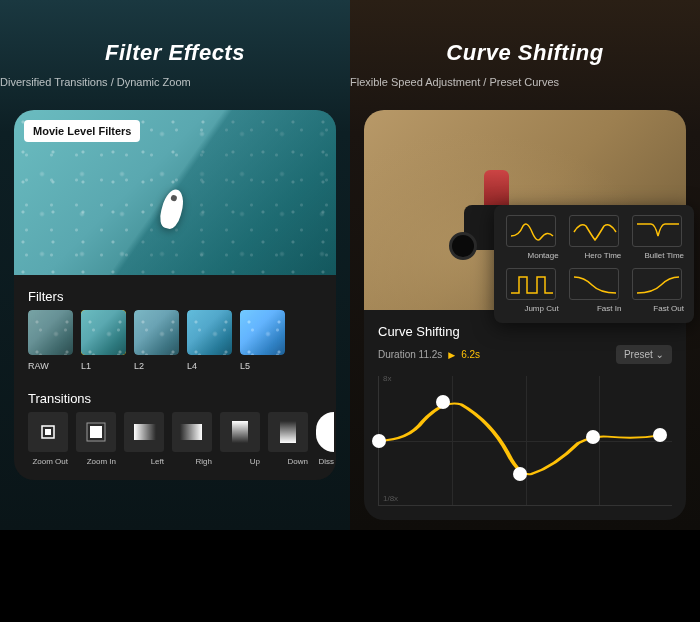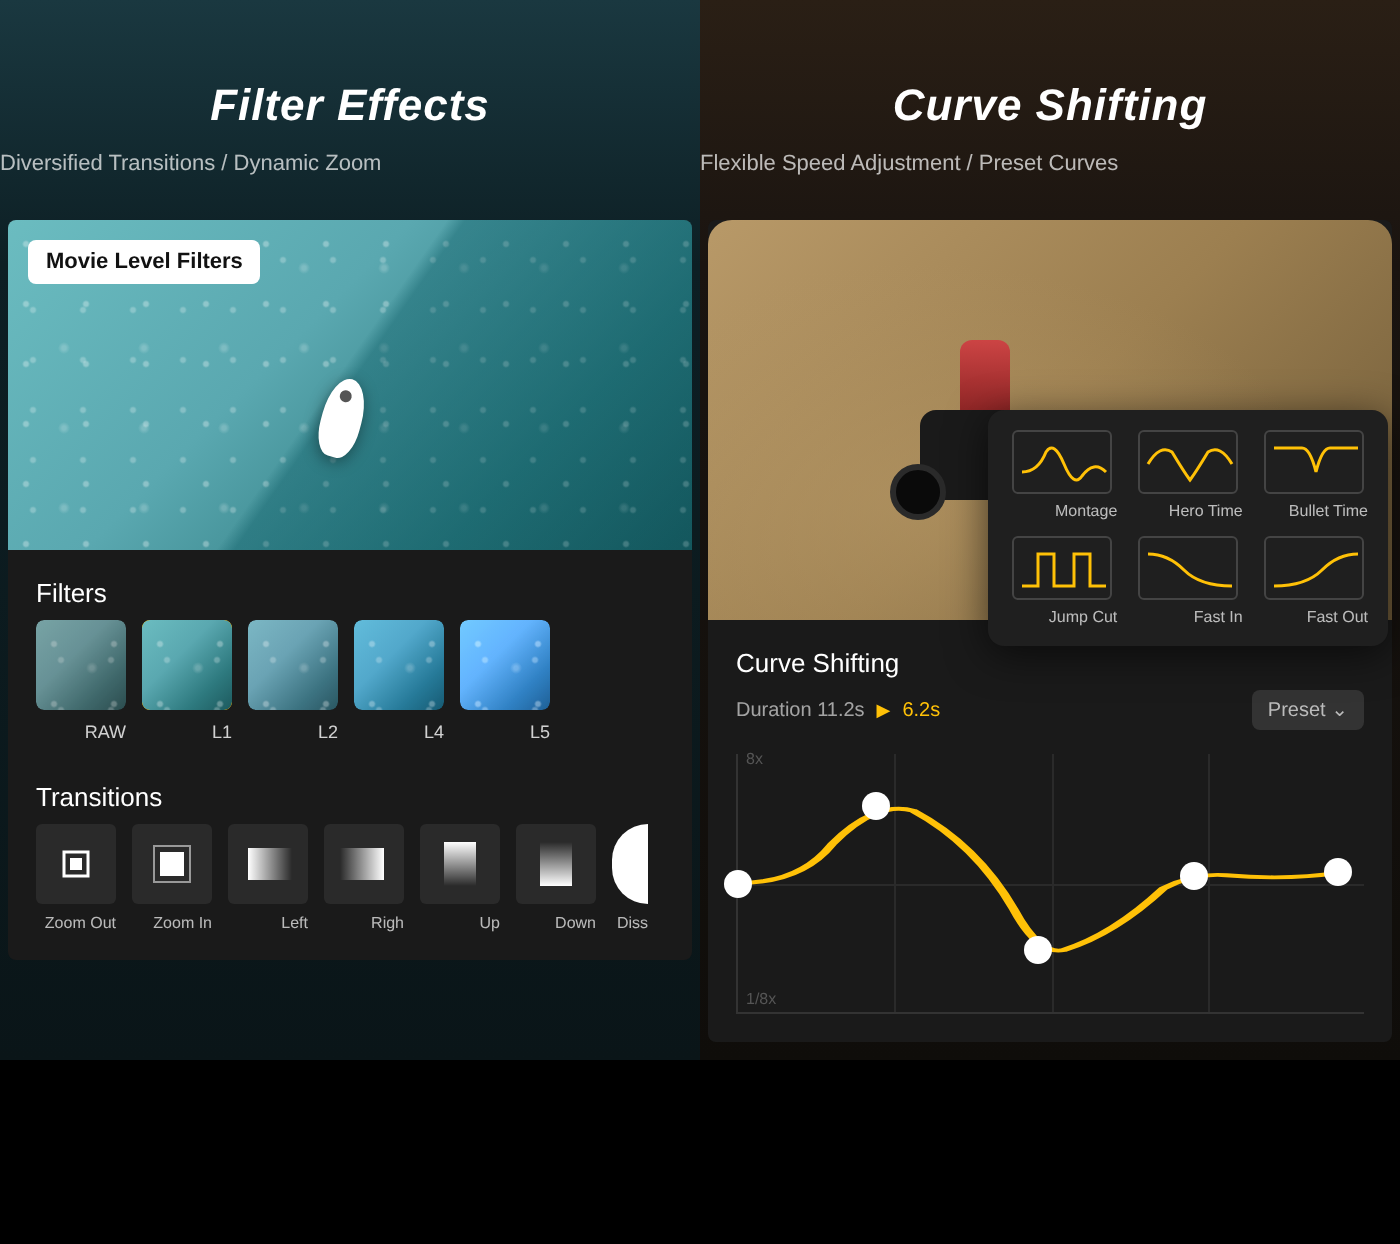--- a/index.html
+++ b/index.html
@@ -2,31 +2,31 @@
 <html><head>
 <meta charset="utf-8">
 <style>
 *{margin:0;padding:0;box-sizing:border-box;font-family:-apple-system,BlinkMacSystemFont,'Segoe UI',sans-serif}
 body{background:#000;width:700px;height:622px;overflow:hidden;display:flex}
 .panel{height:530px;position:relative}
 .panel-left{width:350px;background:linear-gradient(180deg,#1a3840 0%,#0d1f24 25%,#0a1518 100%)}
 .panel-right{width:350px;background:linear-gradient(180deg,#2a1f15 0%,#1a1410 25%,#0f0d0a 100%)}
 .title{color:#fff;font-size:22px;font-weight:700;text-align:center;padding-top:40px;letter-spacing:.5px;font-style:italic}
 .subtitle{color:rgba(255,255,255,.7);font-size:11px;margin-top:10px}
-.card{margin:22px 4px 0;background:#1a1a1a;border-radius:4px;overflow:hidden;position:relative}
+.card{margin:22px 14px 0;background:#1a1a1a;border-radius:20px;overflow:hidden;position:relative}
 .preview{position:relative;height:165px;overflow:hidden}
 .water{position:absolute;inset:0;background:linear-gradient(135deg,#6bbcc0 0%,#5aa8b0 40%,#2e7a7f 75%,#1d5a5e 100%)}
 .water::before{content:"";position:absolute;inset:0;background:radial-gradient(circle at 30% 40%,rgba(255,255,255,.3) 1px,transparent 2px),radial-gradient(circle at 70% 60%,rgba(255,255,255,.2) 1px,transparent 3px),radial-gradient(circle at 50% 80%,rgba(255,255,255,.25) 1px,transparent 2px);background-size:30px 30px,40px 40px,25px 25px}
 .diag{position:absolute;inset:0;background:linear-gradient(125deg,transparent 48%,rgba(0,80,90,.35) 50%)}
 .boat{position:absolute;left:46%;top:48%;width:20px;height:40px;background:#fff;border-radius:50% 50% 40% 40%;transform:rotate(15deg);box-shadow:0 2px 8px rgba(0,0,0,.4)}
 .boat::after{content:"";position:absolute;top:6px;left:6px;width:6px;height:6px;background:#555;border-radius:50%}
 .badge{position:absolute;top:10px;left:10px;background:#fff;color:#111;font-size:11px;font-weight:600;padding:5px 9px;border-radius:4px}
 .sect{padding:14px 14px 6px;color:#fff;font-size:13px}
 .row{display:flex;gap:8px;padding:0 14px 6px;overflow:hidden}
-.fchip{flex:0 0 auto;width:45px;text-align:right}
+.fchip{flex:0 0 auto;width:45px;text-align:left}
 .fthumb{width:45px;height:45px;border-radius:4px;position:relative;overflow:hidden}
 .fthumb .water{border-radius:4px}
 .fchip.sel .fthumb{outline:2px solid #ffc107;outline-offset:-2px}
 .flab{color:rgba(255,255,255,.8);font-size:9px;margin-top:6px}
 .tchip{flex:0 0 auto;width:40px;text-align:right}
 .tthumb{width:40px;height:40px;background:#2a2a2a;border-radius:3px;display:flex;align-items:center;justify-content:center}
 .tlab{color:rgba(255,255,255,.7);font-size:8px;margin-top:5px;white-space:nowrap}
 .tlast{width:18px;height:40px;background:#fff;border-radius:20px 0 0 20px}
 .preview2{height:200px;position:relative;overflow:hidden;border-radius:12px 12px 0 0;background:linear-gradient(135deg,#b89968 0%,#9c7f50 50%,#6e5a38 100%)}
 .dust{position:absolute;inset:0;background:radial-gradient(ellipse at 30% 70%,rgba(180,150,100,.6) 0%,transparent 60%)}

